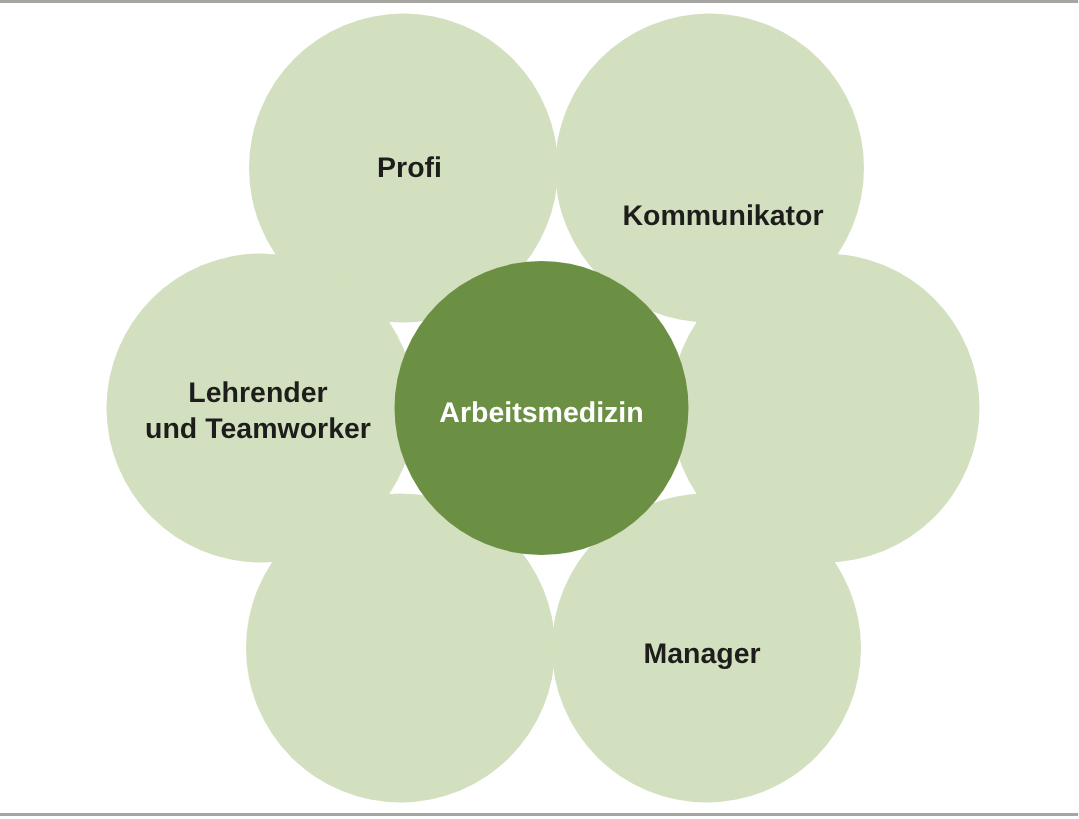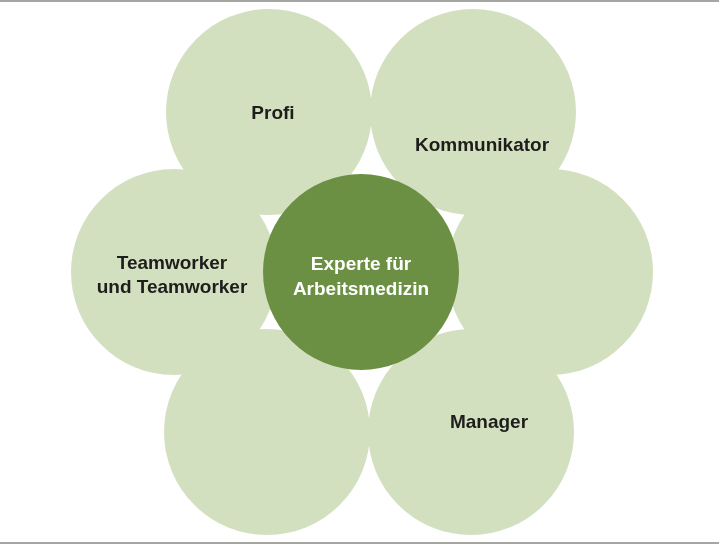--- a/index.html
+++ b/index.html
@@ -57,21 +57,21 @@
     color: var(--label-text);
     text-align: center;
     white-space: nowrap;
   }
   .label span { display: block; }
   .label.profi        { left: 273px; top: 113px; }
   .label.kommunikator { left: 482px; top: 113px; margin-top: 32px; }
   .label.lehrender    { left: 172px; top: 275px; }
   .label.teamworker   { left: 546px; top: 274px; }
   .label.gesundheits  { left: 273px; top: 436px; }
-  .label.manager      { left: 468px; top: 422px; margin-left: 21px; }
+  .label.manager      { left: 468px; top: 437px; }
   .label.center-label {
     left: 361px; top: 276px;
     color: var(--center-text);
     line-height: 25px;
   }
 </style>
 </head>
 <body>
 
 <div class="stage">
@@ -86,26 +86,25 @@
   <div class="petal bl"></div>
   <div class="petal br"></div>
 
   <div class="center-circle"></div>
 
   <div class="label profi">Profi</div>
 
   <div class="label kommunikator">Kommunikator</div>
 
   <div class="label lehrender">
-    <span>Teamworker</span>
+    <span>Lehrender</span>
     <span>und Teamworker</span>
   </div>
 
 
 
   <div class="label manager">Manager</div>
 
   <div class="label center-label">
-    <span>Experte für</span>
     <span>Arbeitsmedizin</span>
   </div>
 
 </div>
 
 </body></html>

